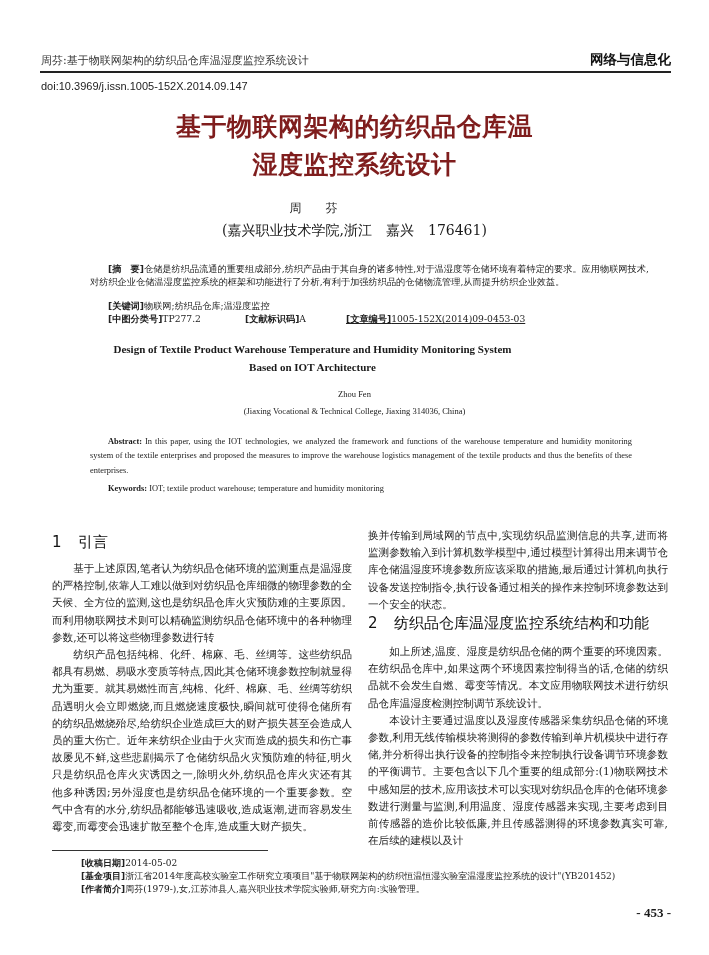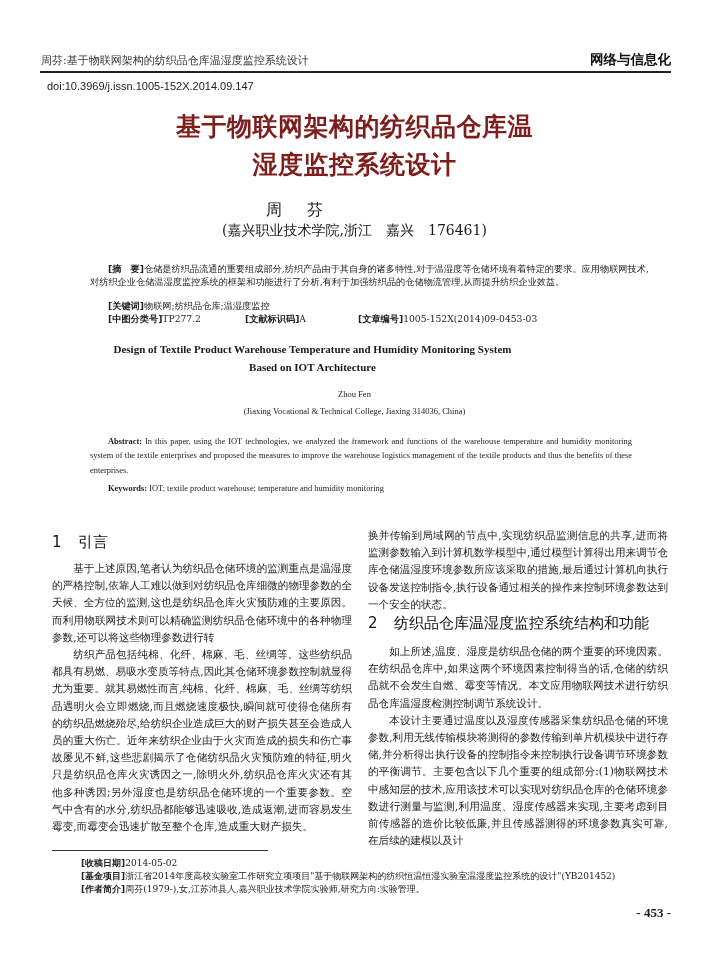--- a/index.html
+++ b/index.html
@@ -4,33 +4,33 @@
 <style>
   html, body { margin: 0; padding: 0; background: #ffffff; }
   body { width: 709px; height: 955px; position: relative; overflow: hidden; color: #1a1a1a;
          font-family: "DejaVu Serif", "Liberation Serif", serif; }
   .abs { position: absolute; }
   .running-head { left: 40px; top: 51px; width: 631px; height: 20px; border-bottom: 2px solid #222; }
   .rh-left { position: absolute; left: 1px; top: 2px; font-size: 11px; color: #333;
              font-family: "DejaVu Serif", serif; }
   .rh-right { position: absolute; right: 0; top: 0; font-size: 13.5px; font-weight: bold; color: #111;
               font-family: "DejaVu Sans", sans-serif; }
-  .doi { left: 41px; top: 80px; font-size: 11px; font-family: "Liberation Sans", sans-serif; color: #222; margin-left: 6px; }
+  .doi { left: 41px; top: 80px; font-size: 11px; font-family: "Liberation Sans", sans-serif; color: #222; }
   .title { left: 0; width: 709px; text-align: center; font-size: 25px; font-weight: bold;
            font-family: "DejaVu Sans", sans-serif; color: #7f1d1d; letter-spacing: 0.5px; }
   .t1 { top: 110px; }
   .t2 { top: 148px; }
-  .author { left: 0; width: 599px; top: 200px; text-align: center; font-size: 16px; letter-spacing: 10px; }
+  .author { left: 0; width: 599px; top: 200px; text-align: center; font-size: 12px; letter-spacing: 10px; padding-left: 19px; }
   .affil { left: 0; width: 709px; top: 222px; text-align: center; font-size: 14px; }
   .cn-abs { left: 90px; width: 560px; top: 263px; font-size: 9.2px; line-height: 12.5px; text-indent: 18px; color: #222; }
   .lbl { font-weight: bold; font-family: "DejaVu Sans", sans-serif; }
   .cn-kw { left: 108px; top: 300px; font-size: 9.2px; color: #222; }
   .cn-cls { left: 108px; top: 313px; font-size: 9.2px; color: #222; width: 560px; }
   .cn-cls span.col2 { position: absolute; left: 137px; }
-  .cn-cls span.col3 { position: absolute; left: 250px; }
+  .cn-cls span.col3 { position: absolute; left: 238px; text-decoration: underline; }
   .en-title { left: 0; width: 625px; text-align: center; font-size: 11px; font-weight: bold;
               font-family: "Liberation Serif", serif; }
   .et1 { top: 343px; }
   .et2 { top: 361px; }
   .en-author { left: 0; width: 709px; top: 389px; text-align: center; font-size: 8.5px; font-family: "Liberation Serif", serif; }
   .en-affil { left: 0; width: 709px; top: 406px; text-align: center; font-size: 8.5px; font-family: "Liberation Serif", serif; }
   .en-abs { left: 90px; width: 542px; top: 435px; font-size: 8.4px; line-height: 14.3px; text-indent: 18px;
             font-family: "Liberation Serif", serif; text-align: justify; }
   .en-abs b, .en-kw b { font-family: "Liberation Serif", serif; }
   .en-kw { left: 108px; top: 484px; font-size: 8.4px; font-family: "Liberation Serif", serif; }

